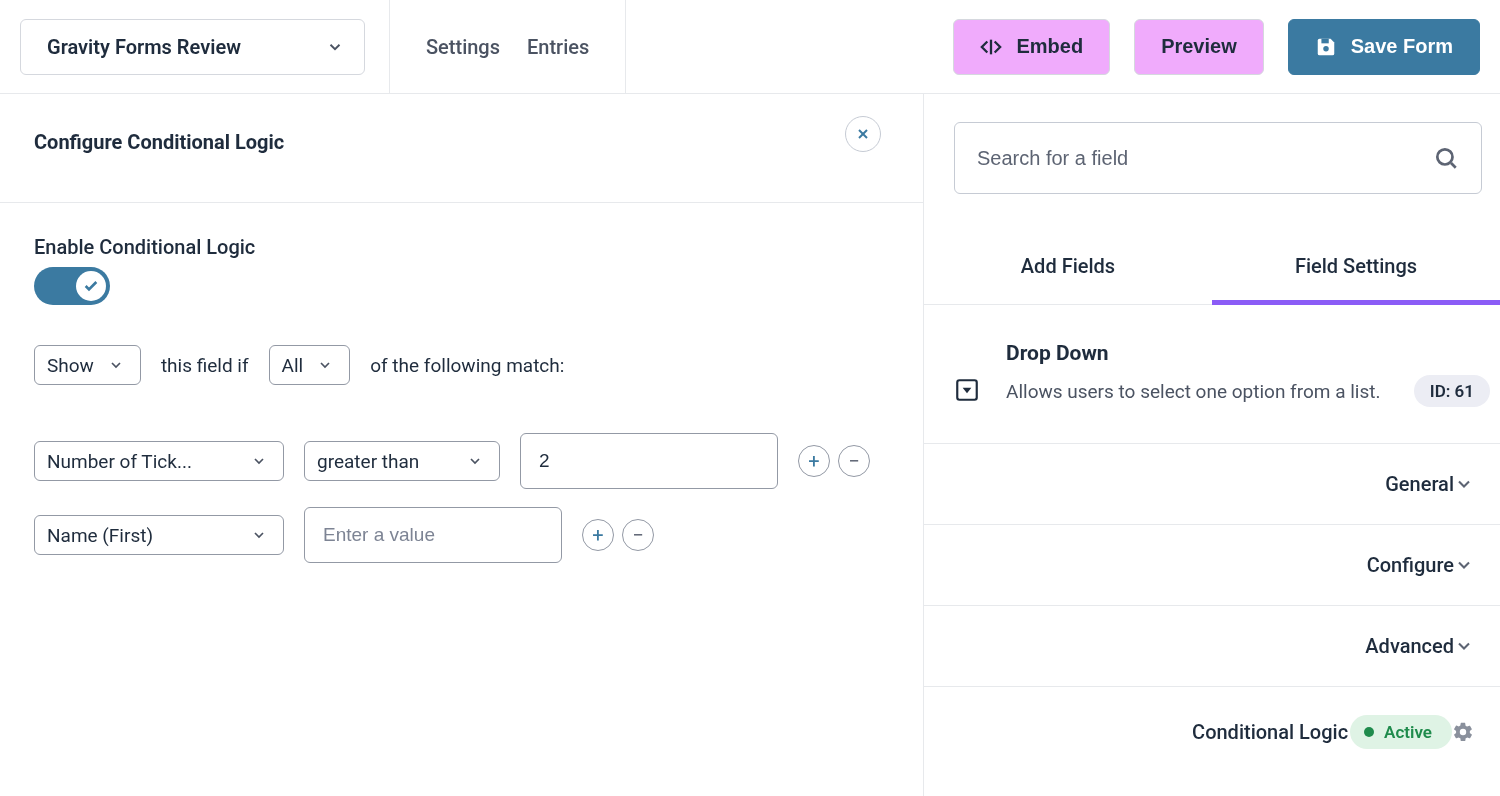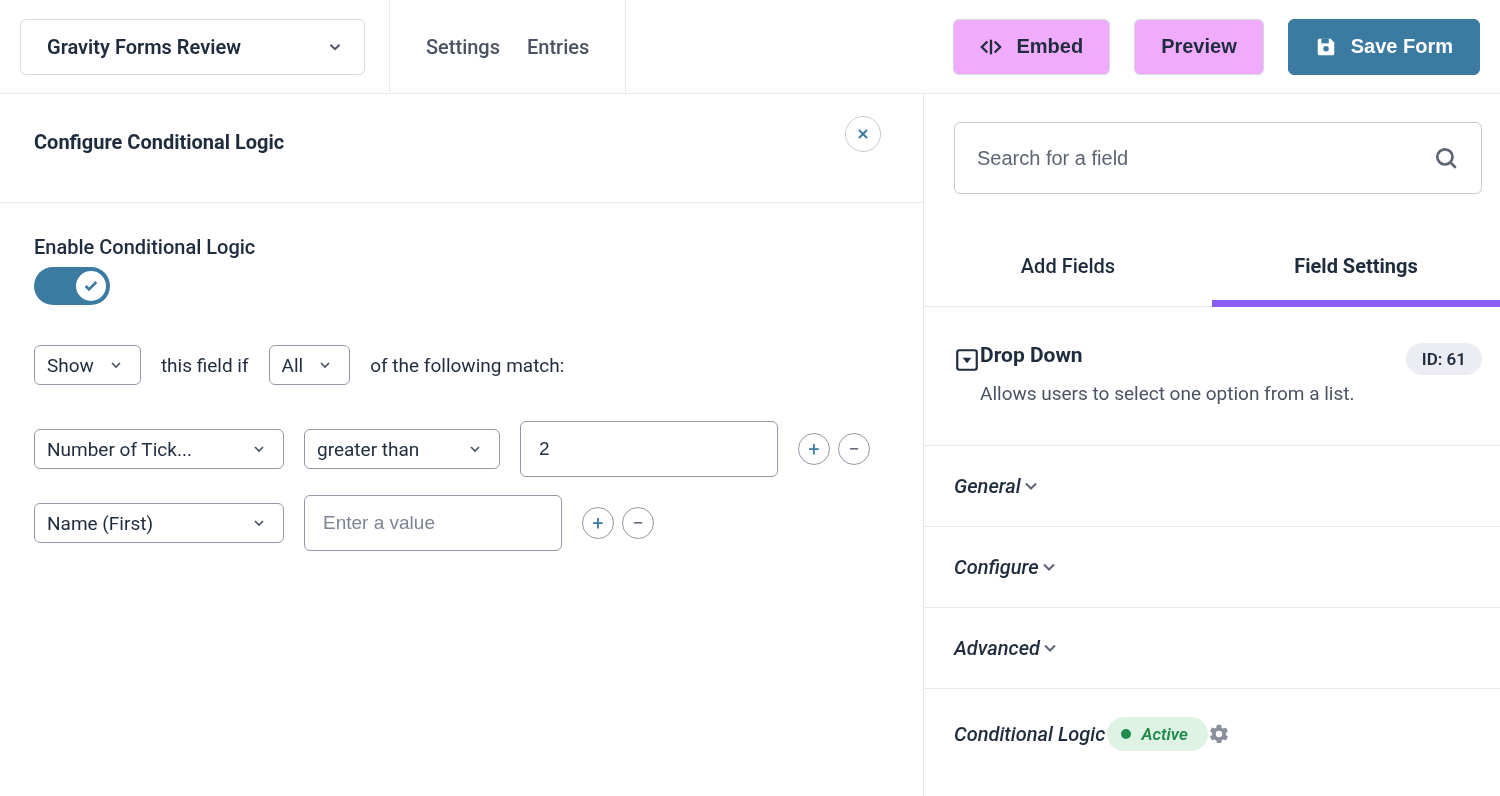--- a/index.html
+++ b/index.html
@@ -182,21 +182,21 @@
       padding: 0 16px 0 12px;
       font-size: 19px;
       color: #1f2c3d;
       gap: 14px;
       cursor: pointer;
       background: #fff;
     }
     .chev { color: #4b5362; flex-shrink: 0;}
 
     
-    .rows { margin-top: 36px; }
+    .rows { margin-top: 48px; }
     .cond-row {
       display: flex;
       align-items: center;
       gap: 20px;
       margin-bottom: 18px;
     }
     .cond-row .sel.field { width: 250px; }
     .cond-row .sel.op { width: 196px; }
     .cond-row .txt-input {
       width: 258px;
@@ -253,29 +253,29 @@
       flex: 1;
       text-align: center;
       font-size: 20px;
       font-weight: 500;
       color: #1f2c3d;
       padding-bottom: 22px;
       cursor: pointer;
       border-bottom: 1px solid #e7e9ec;
     }
     .tab.active {
-      border-bottom: 7px solid #8b5cf6;
-      font-weight: bold;
+      border-bottom: 5px solid #8b5cf6;
     }
 
     .field-info {
       display: flex;
-      padding: 36px 18px 36px 30px;
+      gap: 26px;
+      padding: 36px 10px 36px 30px;
       border-bottom: 1px solid #e7e9ec;
-      align-items: flex-start;
+      align-items: flex-end;
     }
     .field-icon {
       margin-top:4px;
     }
     .field-body{flex:1;}
     .field-title {
       font-size: 21px;
       font-weight: 700;
       color: #1f2c3d;
       margin-bottom: 12px;
@@ -291,28 +291,27 @@
       padding: 6px 16px;
       font-size: 17px;
       font-weight: 600;
       color: #1f2c3d;
       white-space:nowrap;
     }
 
     .accordion-item {
       display: flex;
       align-items: center;
-      justify-content: flex-start;
+      justify-content: flex-end;
       padding: 28px 26px 28px 30px;
       border-bottom: 1px solid #e7e9ec;
       font-size: 20px;
       font-weight: 500;
       color: #1f2c3d;
       cursor: pointer;
-      font-style: italic;
     }
     .accordion-item .left {
       display: flex;
       align-items: center;
       gap: 2px;
     }
     .active-badge {
       background: #dff3e5;
       border-radius: 22px;
       padding: 7px 20px 7px 14px;

